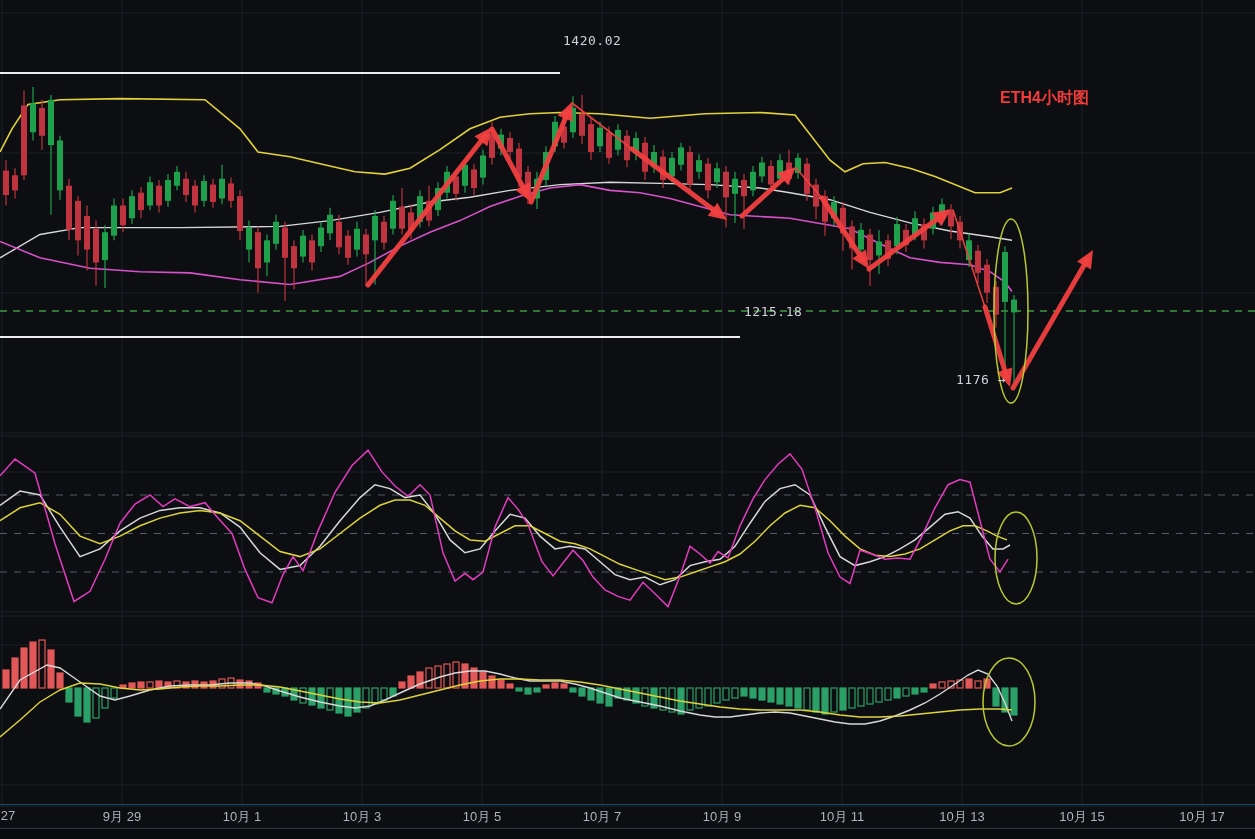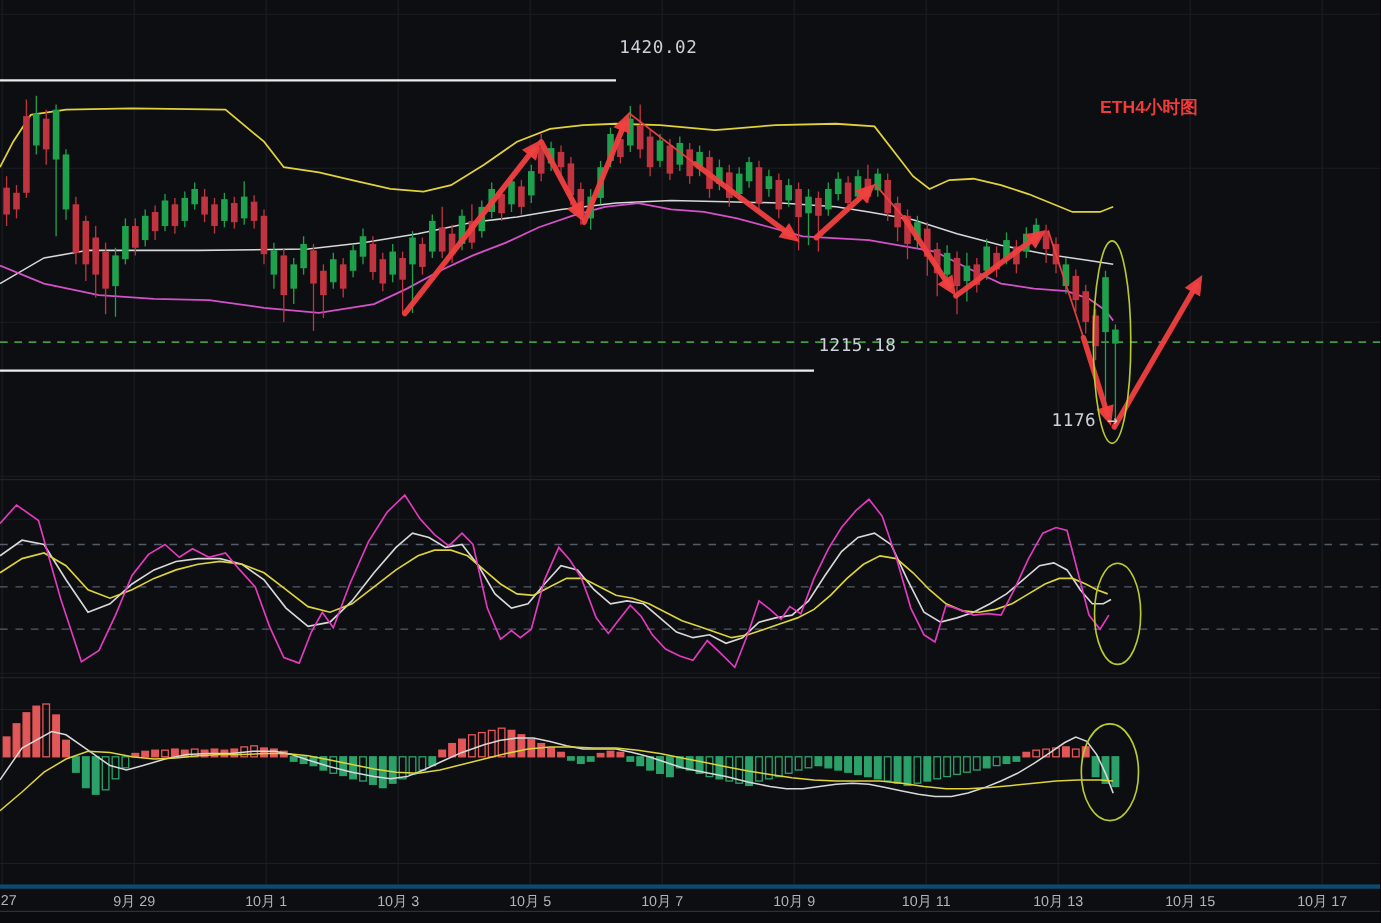--- a/index.html
+++ b/index.html
@@ -1,22 +1,22 @@
 <!DOCTYPE html>
 <html><head>
 <meta charset="utf-8">
 <style>
   html,body{margin:0;padding:0;background:#000;}
   #app{position:relative;width:1255px;height:839px;background:#0d0e11;overflow:hidden;
        font-family:"Liberation Sans",sans-serif;}
   #chart-svg{position:absolute;left:0;top:0;}
   .price-label{position:absolute;color:#cdd1da;font-family:"DejaVu Sans Mono",monospace;
-       font-size:16px;letter-spacing:.5px;white-space:nowrap;}
+       font-size:13px;letter-spacing:.5px;white-space:nowrap;}
   #chart-title{position:absolute;font-size:16px;font-weight:bold;white-space:nowrap;}
-  #x-axis{position:absolute;left:0;top:804px;width:1255px;height:22px;border-top:4px solid #0c4a6e;}
+  #x-axis{position:absolute;left:0;top:804px;width:1255px;height:22px;border-top:1px solid #0c4a6e;}
   .x-label{position:absolute;top:3px;transform:translateX(-50%);color:#b0b3bc;font-size:13px;white-space:nowrap;}
   #bottom-strip{position:absolute;left:0;top:828px;width:1255px;height:11px;background:#0a0b0e;border-top:1px solid #31353e;}
 </style>
 </head>
 <body>
 
 <div id="app">
   <svg id="chart-svg" width="1255" height="839">
       <line x1="2" y1="0" x2="2" y2="806" stroke="#1b1e24" stroke-width="1"></line>
       <line x1="122" y1="0" x2="122" y2="806" stroke="#1b1e24" stroke-width="1"></line>

